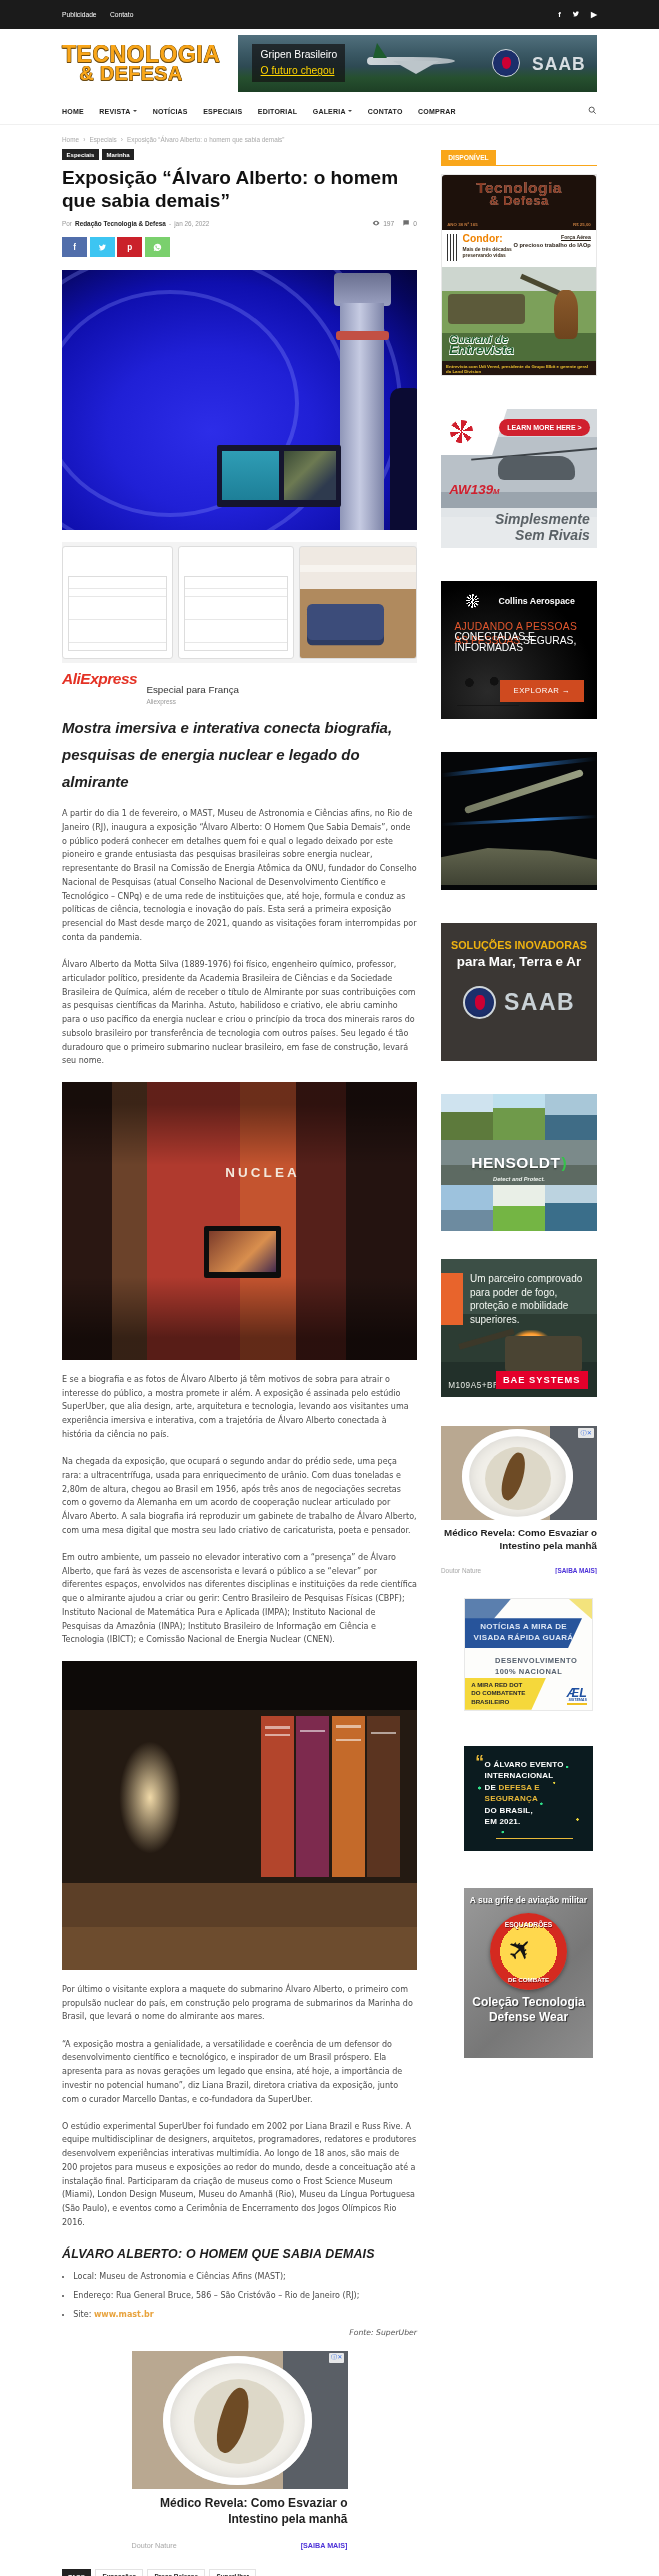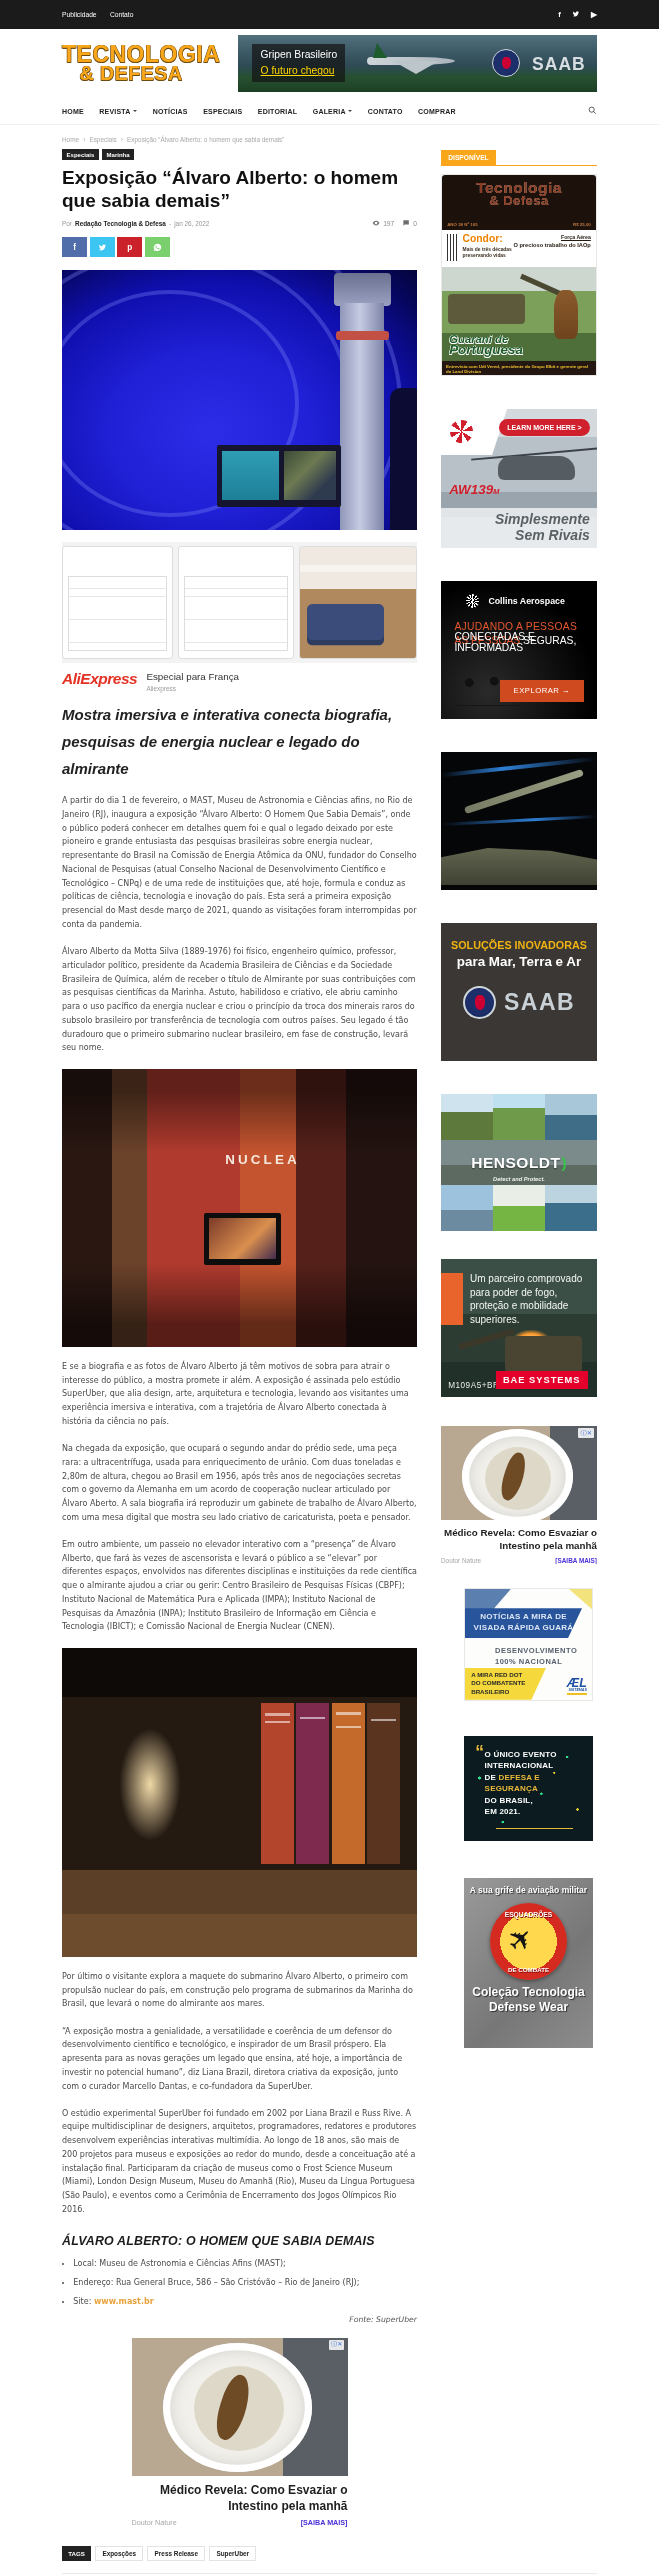--- a/index.html
+++ b/index.html
@@ -82,21 +82,21 @@
   
   .img-ali { height:121px; background:#f3f3f3; cursor:pointer; }
   .ali-panel { position:absolute; top:4.1px; bottom:4.1px; background:#fff; border:0.5px solid #ddd; border-radius:3.1px; }
   .mini-table { position:absolute; left:5.2px; right:5.2px; top:29px; bottom:7.2px;
     background:repeating-linear-gradient(0deg,#fff 0 7.2px,#e7e7e7 7.2px 7.7px), repeating-linear-gradient(90deg,rgba(231,231,231,0) 0 16.5px,#e7e7e7 16.5px 17px); border:0.5px solid #ddd; }
   .ali-photo { background:linear-gradient(180deg,#efe9e2 0 38%, #b08a5e 38% 100%); }
   .ali-bed { position:absolute; left:7.2px; top:57px; width:77px; height:36px; background:#3c4c7a; border-radius:5.2px; box-shadow:0 5.2px 0 #2e3c62; }
   .ali-desk { position:absolute; left:0; top:17.5px; width:100%; height:7.2px; background:#f7f4ef; }
   .ali-meta { display:flex; align-items:flex-start; gap:9.3px; margin:7.2px 0 3.1px; }
   .ali-logo { font-size:15.5px; font-weight:900; color:#e43225; cursor:pointer; font-style:italic; letter-spacing:-0.5px; }
-  .ali-title { font-size:9.8px; color:#333; margin-top:1px; cursor:pointer; }
+  .ali-title { font-size:9.8px; color:#333; margin-top:14px; cursor:pointer; }
   .ali-src { font-size:6.4px; color:#9a9a9a; margin-top:2.1px; }
 
   
   .img-ex2 { height:278px; background:linear-gradient(90deg,#2a1712 0 14%, #6b422a 14% 24%, #b03a2e 24% 50%, #c4542f 50% 66%, #55201a 66% 80%, #241310 80% 100%); }
   .ex2-shadow { position:absolute; inset:0; background:linear-gradient(180deg, rgba(0,0,0,.45) 0 8%, rgba(0,0,0,0) 30% 70%, rgba(0,0,0,.5) 92% 100%); }
   .ex2-label { position:absolute; left:46%; top:30%; color:#f3e8dc; font-weight:700; font-size:13.4px; letter-spacing:3.1px; }
   .ex2-tv { position:absolute; left:40%; top:52%; width:77px; height:52px; background:#0d0d0d; border-radius:2.1px; }
   .ex2-tv-s { position:absolute; left:calc(40% + 5.2px); top:calc(52% + 5.2px); width:67px; height:41px; background:linear-gradient(135deg,#7c3b2a,#d98f4e 60%,#432a4e); }
 
   
@@ -105,21 +105,21 @@
   .poster { position:absolute; top:18%; height:52%; width:33px; }
   .poster .ln { position:absolute; left:4.1px; right:4.1px; height:2.1px; background:rgba(255,255,255,.55); }
 
   
   .img-toilet { background:linear-gradient(90deg,#b9a891 0 70%, #5a5f66 70% 100%); cursor:pointer; }
   .bowl { position:absolute; border-radius:50%; background:#f2f0ea; box-shadow:inset 0 0 0 7.2px #fff, inset 0 0 20.6px rgba(0,0,0,.25); }
   .bowl-in { position:absolute; border-radius:50%; background:#ddd8c8; }
   .blob { position:absolute; background:#6e4b25; border-radius:45% 60% 50% 55%; transform:rotate(18deg); }
   .adbadge { position:absolute; top:2.1px; right:3.1px; color:#3b6fe0; font-size:6.2px; background:rgba(255,255,255,.85); padding:0.5px 2.1px; border-radius:1px; cursor:pointer; }
   .toilet-title { font-size:12px; font-weight:700; color:#1f1f1f; text-align:right; line-height:1.3; margin-top:7.2px; cursor:pointer; }
-  .toilet-meta { display:flex; justify-content:space-between; align-items:center; margin-top:4px; }
+  .toilet-meta { display:flex; justify-content:space-between; align-items:center; margin-top:14px; }
   .toilet-src { color:#a7a7a7; font-size:7.2px; }
   .toilet-cta { color:#4b30d8; font-weight:700; font-size:7.2px; cursor:pointer; }
 
   
   .caption { font-size:15px; font-weight:700; font-style:italic; color:#222; line-height:1.8; margin:9.3px 0 12.4px; }
   .para { font-size:8px; line-height:1.72; color:#4a4a4a; margin:0 0 13.4px; font-family:"DejaVu Sans", sans-serif; }
   .info-heading { font-size:12.4px; font-weight:700; font-style:italic; color:#1c1c1c; margin:17.5px 0 9.3px; letter-spacing:0.2px; }
   ul.info-list { margin:0 0 5.2px; padding-left:11.3px; }
   ul.info-list li { font-size:8px; color:#4a4a4a; line-height:1.6; margin-bottom:6.2px; font-family:"DejaVu Sans", sans-serif; }
   .site-link { color:#e8a33d; font-weight:700; cursor:pointer; }
@@ -173,21 +173,21 @@
   .aw-cta { position:absolute; right:7.2px; top:10.3px; background:#d0202e; color:#fff; font-weight:700; font-size:7px; padding:4.6px 8.2px; border-radius:9.3px; }
   .aw-heli { position:absolute; left:57px; top:47px; width:77px; height:24px; background:#555d63; border-radius:12.4px 15.5px 5.2px 6.2px; }
   .aw-rotor { position:absolute; left:30px; top:44px; width:129px; height:2.1px; background:#3c4247; transform:rotate(-5deg); }
   .aw-model { position:absolute; left:8.2px; top:73px; color:#d0202e; font-weight:900; font-size:13.4px; font-style:italic; }
   .aw-model small { color:#d0202e; font-size:7.7px; }
   .aw-band { position:absolute; left:0; right:0; bottom:0; height:40px; background:rgba(233,236,238,.9); transform:skew(0deg); }
   .aw-tag { position:absolute; right:7.2px; bottom:5.2px; text-align:right; color:#5a6166; font-style:italic; font-weight:700; font-size:14px; line-height:1.15; }
 
   
   .ad-col { height:138px; background:radial-gradient(ellipse at 30% 80%, #2a2a2a 0%, #000 70%); color:#fff; }
-  .col-logo { position:absolute; left:25px; top:13.4px; display:flex; align-items:center; gap:9px; font-weight:700; font-size:8.8px; }
+  .col-logo { position:absolute; left:25px; top:13.4px; display:flex; align-items:center; gap:19px; font-weight:700; font-size:8.8px; }
   .col-sun { width:13.4px; height:13.4px; border-radius:50%;
     background:repeating-conic-gradient(#fff 0 12deg, #000 12deg 30deg); }
   .col-l1 { position:absolute; left:13.4px; top:40px; color:#e4572e; font-size:10.3px; letter-spacing:0.3px; }
   .col-l2 { position:absolute; left:13.4px; top:54px; font-size:10.3px; }
   .col-l2 .o { color:#e4572e; } .col-l2 .w { color:#fff; }
   .col-l3 { position:absolute; left:13.4px; top:50px; color:#fff; font-size:10.3px; }
   .col-sold { position:absolute; left:15.5px; bottom:13.4px; width:62px; height:29px;
     background:radial-gradient(circle at 20% 20%, #111 4.1px, rgba(0,0,0,0) 4.6px), radial-gradient(circle at 60% 15%, #111 4.1px, rgba(0,0,0,0) 4.6px); border-bottom:1.5px solid #161616; }
   .col-cta { position:absolute; right:13.4px; bottom:17.5px; background:#cf4a1f; color:#fff; font-size:7.7px; letter-spacing:0.5px; padding:6.2px 13.4px; }
 
@@ -491,21 +491,21 @@
             <div class="a">Força Aérea</div>
             <div class="b">O precioso trabalho do IAOp</div>
           </div>
         </div>
         <div class="cov-photo">
           <div class="cov-arm"></div>
           <div class="cov-veh"></div>
           <div class="cov-dirt"></div>
           <div class="cov-title">
             <div class="t1">Guarani de</div>
-            <div class="t2">Portuguesa</div>
+            <div class="t2">Entrevista</div>
           </div>
         </div>
         <div class="cov-strip">Entrevista com  Udi Vered, presidente do Grupo Elbit e gerente geral da Land Division</div>
       </div>
 
       <div class="s-gap"></div>
 
       <div class="s-ad ad-aw">
         <div class="aw-corner"></div>
         <div class="aw-pin"></div>
@@ -624,21 +624,21 @@
         </div>
         <div class="ael-logo"><span>ÆL</span><small>SISTEMAS</small></div>
       </div>
 
       <div style="height:35px"></div>
 
       <div class="s-ad ad-laad">
         <div class="laad-dots"></div>
         <div class="laad-quote">“</div>
         <div class="laad-txt">
-          <div class="w">O ÚNICO EVENTO</div>
+          <div class="w">O ÁLVARO EVENTO</div>
           <div class="w">INTERNACIONAL</div>
           <div><span class="w">DE </span><span class="y">DEFESA E</span></div>
           <div class="y">SEGURANÇA</div>
           <div class="w">DO BRASIL,</div>
           <div class="w">EM 2021.</div>
         </div>
         <div class="laad-line"></div>
       </div>
 
       <div style="height:37px"></div>

